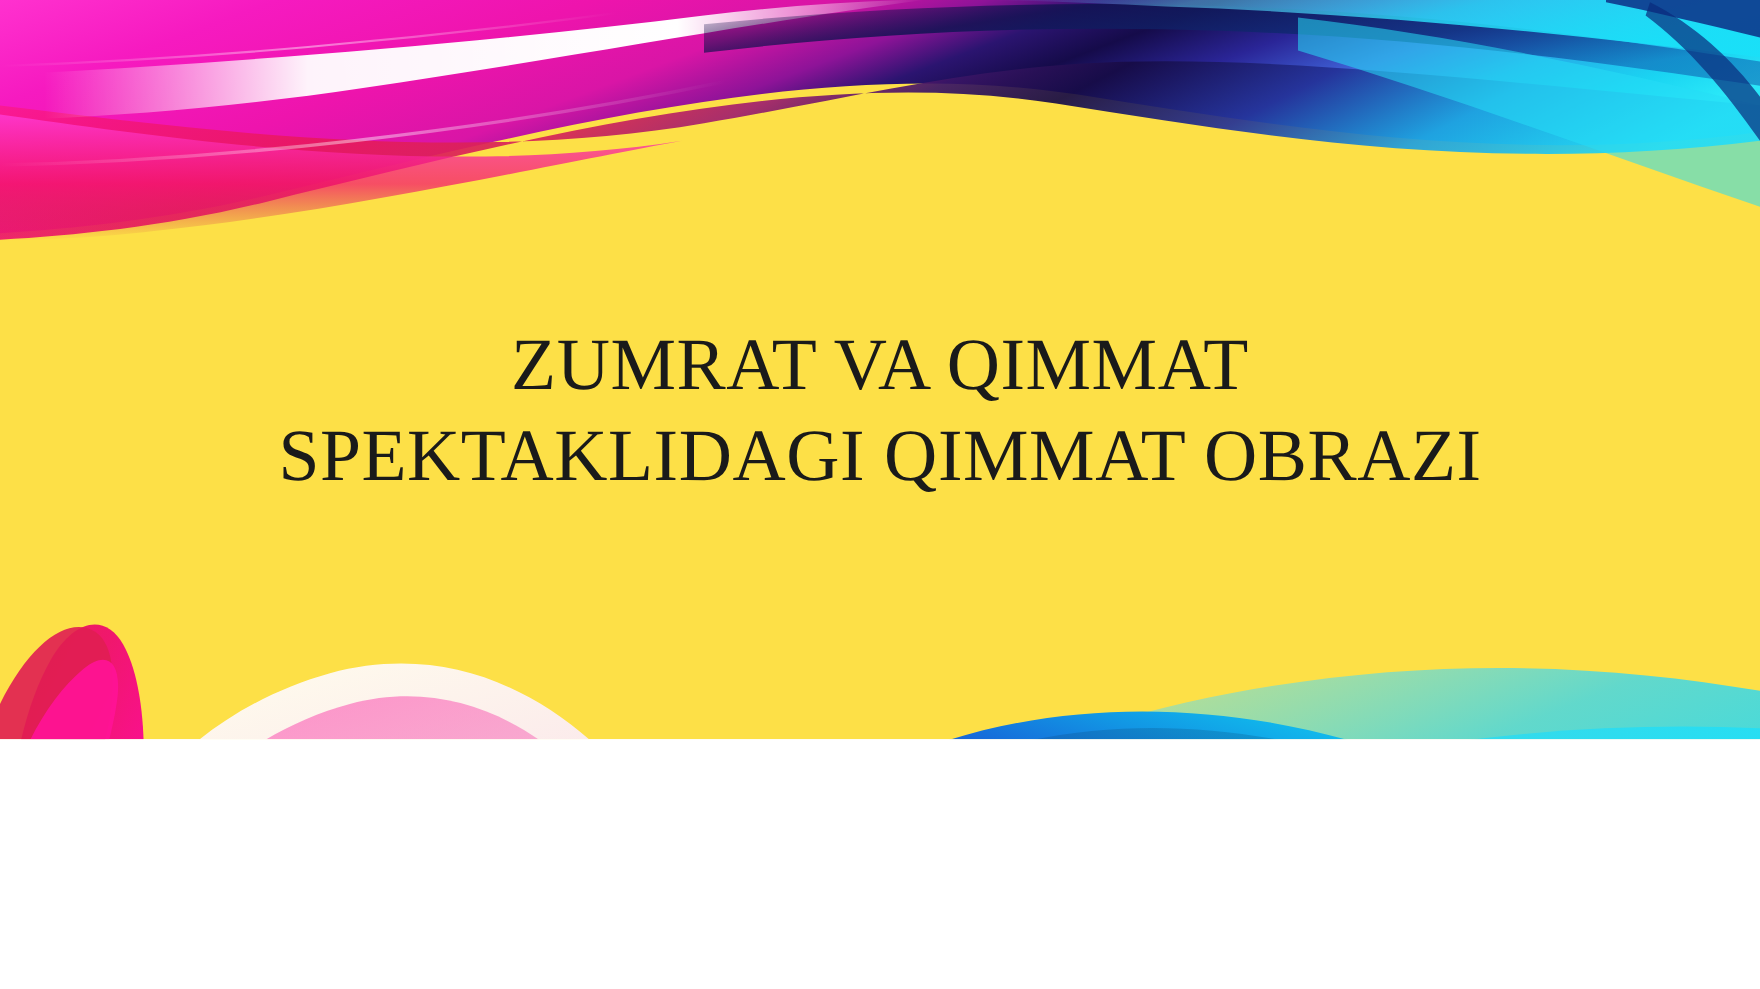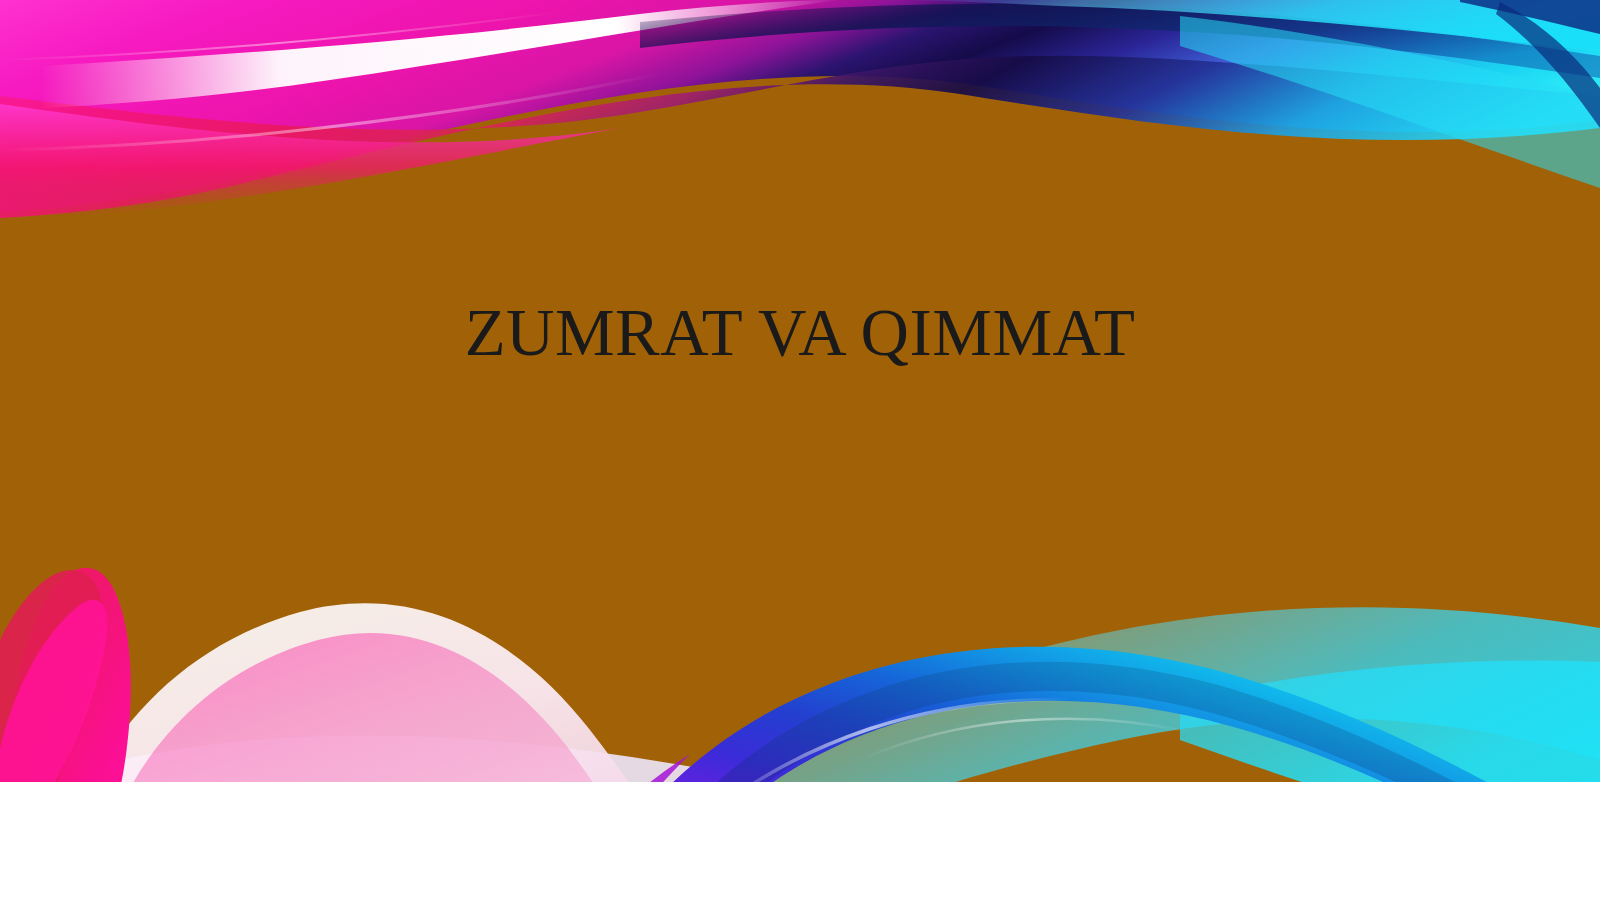--- a/index.html
+++ b/index.html
@@ -8,22 +8,22 @@
     padding: 0;
     background: #ffffff;
   }
   body {
     font-family: "Liberation Serif", "DejaVu Serif", serif;
   }
 
   .slide {
     position: relative;
     width: 1600px;
-    height: 782px;
-    background: #a16207;
+    height: 672px;
+    background: #fde047;
     overflow: hidden;
   }
 
   .bg-art {
     position: absolute;
     left: 0;
     top: 0;
     width: 1600px;
     height: 899px;
     pointer-events: none;
@@ -296,15 +296,16 @@
       <path d="M700,822 C800,740 930,696 1070,700" stroke="url(#gHighlight)" stroke-width="3.5" fill="none" opacity="0.85"></path>
       <path d="M860,760 C960,716 1080,708 1190,732" stroke="url(#gHighlightSoft)" stroke-width="2.5" fill="none"></path>
 
       <path d="M980,899 C1120,856 1300,828 1480,834 C1520,836 1562,840 1600,846
                L1600,899 Z" fill="#e4f1fb" opacity="0.75"></path>
     </g>
   </svg>
 
   <div class="title-block">
     <span class="title-line">ZUMRAT VA QIMMAT</span>
+    <span class="title-line">SPEKTAKLIDAGI QIMMAT OBRAZI</span>
   </div>
 
 </div>
 
 </body></html>

